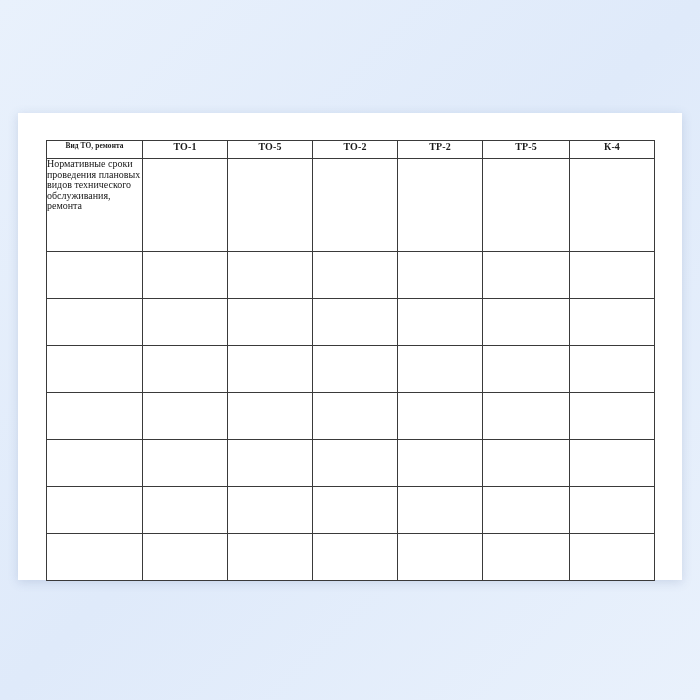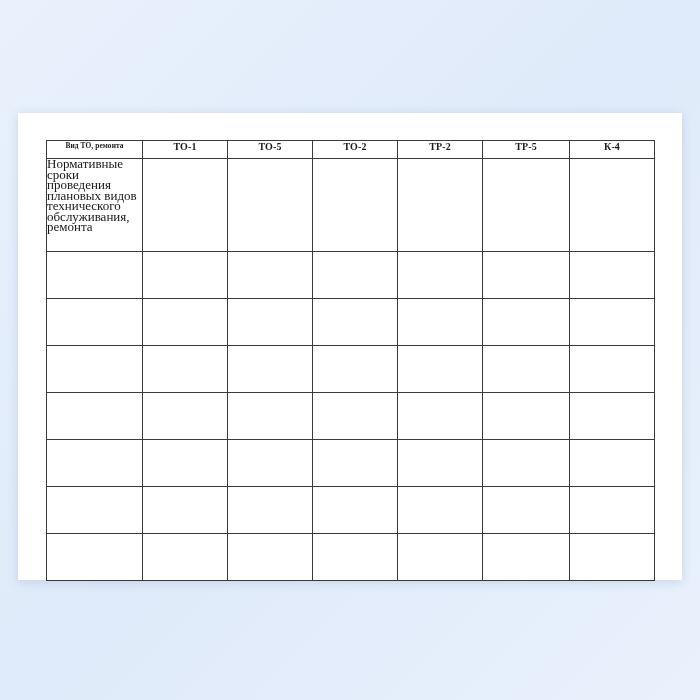--- a/index.html
+++ b/index.html
@@ -71,21 +71,21 @@
   col.c6 { width: 85px; }
 
   tbody td {
     height: 46px;
   }
   tbody tr.tall td {
     height: 92px;
   }
   td.label-cell {
     padding: 4px 5px 4px 6px;
-    font-size: 13px;
+    font-size: 10px;
     line-height: 10.5px;
     color: #171717;
     font-family: "Liberation Serif", serif;
   }
   td.label-cell .lbl {
     display: block;
     white-space: normal;
   }
 </style>
 </head>

